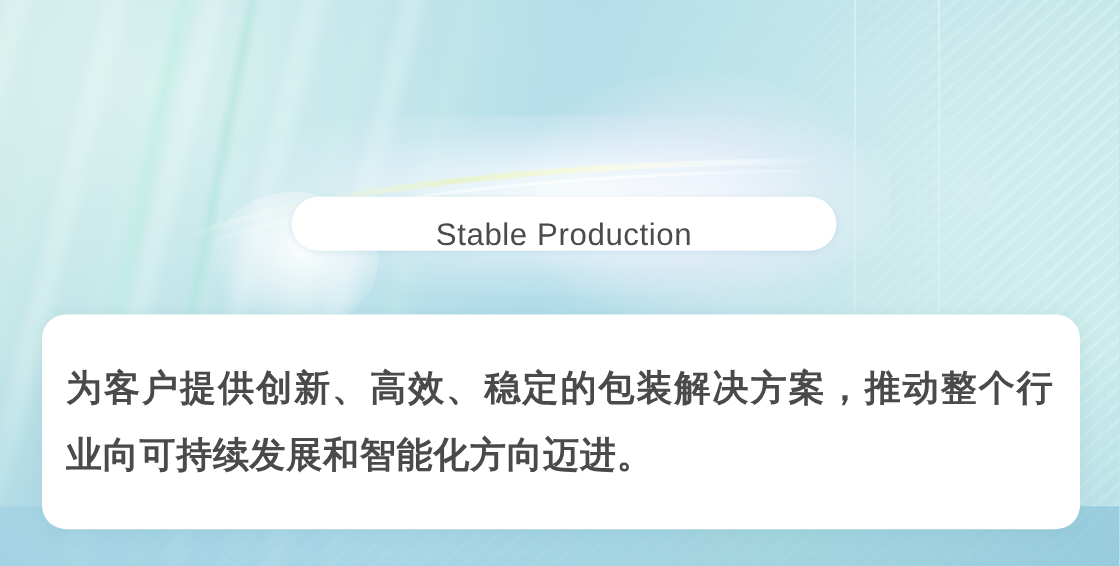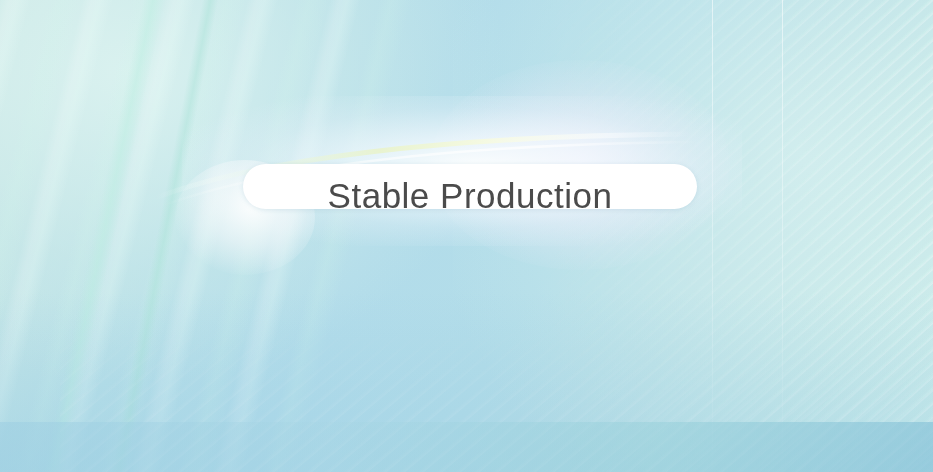--- a/index.html
+++ b/index.html
@@ -215,21 +215,21 @@
     height:45px;
     border-radius:23px;
     background:#ffffff;
     display:flex;
     align-items:center;
     justify-content:center;
     box-shadow: 0 1px 5px rgba(120,170,190,0.22);
     z-index:7;
   }
   .subtitle-text {
-    font-size:35px;
+    font-size:26px;
     line-height:31px;
     color:#4b4b4b;
     font-weight:400;
     letter-spacing:0.5px;
     font-family: "Liberation Sans", "DejaVu Sans", sans-serif;
     white-space:nowrap;
     margin-top:17px;
   }
 
   
@@ -302,14 +302,17 @@
     </defs>
     <path d="M5,78 C110,38 300,16 540,14" fill="none" stroke="url(#arcgrad)" stroke-width="5"></path>
     <path d="M12,86 C120,46 310,24 548,22" fill="none" stroke="url(#arcgrad2)" stroke-width="2.5"></path>
   </svg>
 
 
   <div class="subtitle-pill">
     <span class="subtitle-text">Stable Production</span>
   </div>
 
+  <div class="desc-card">
+    <p class="desc-text">为客户提供创新、高效、稳定的包装解决方案，推动整个行业向可持续发展和智能化方向迈进。</p>
+  </div>
 
 </div>
 
 </body></html>

